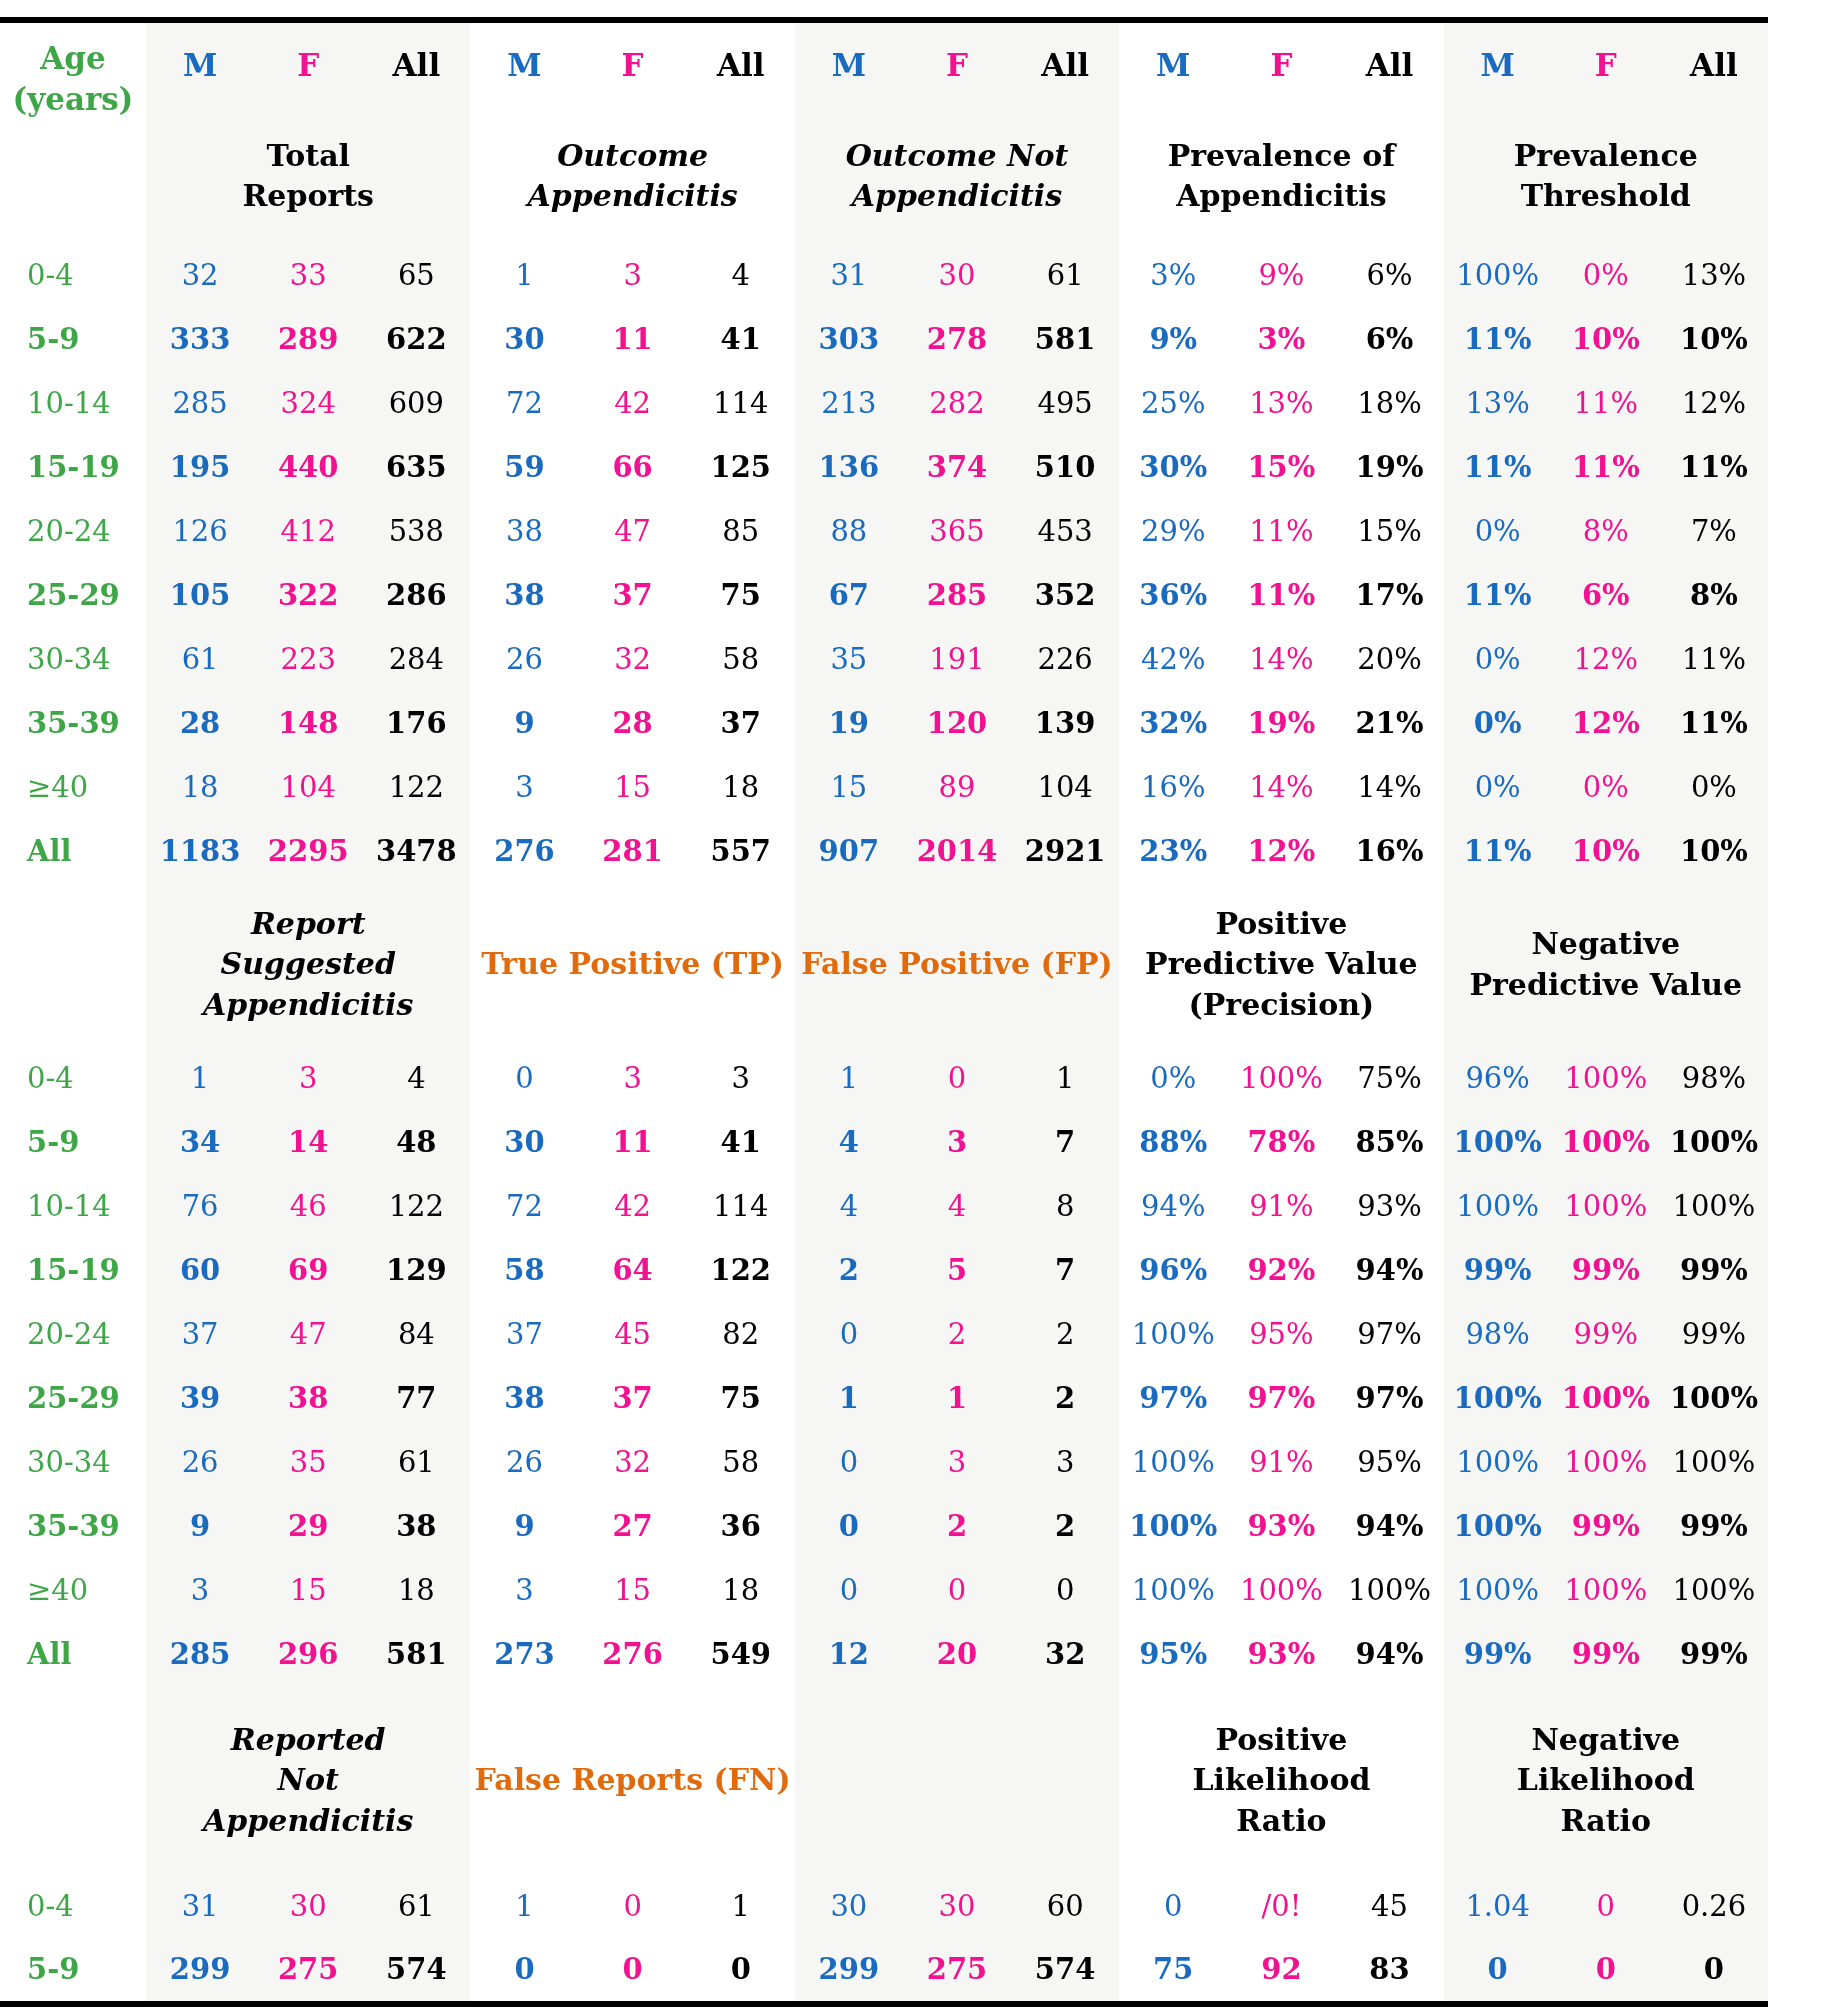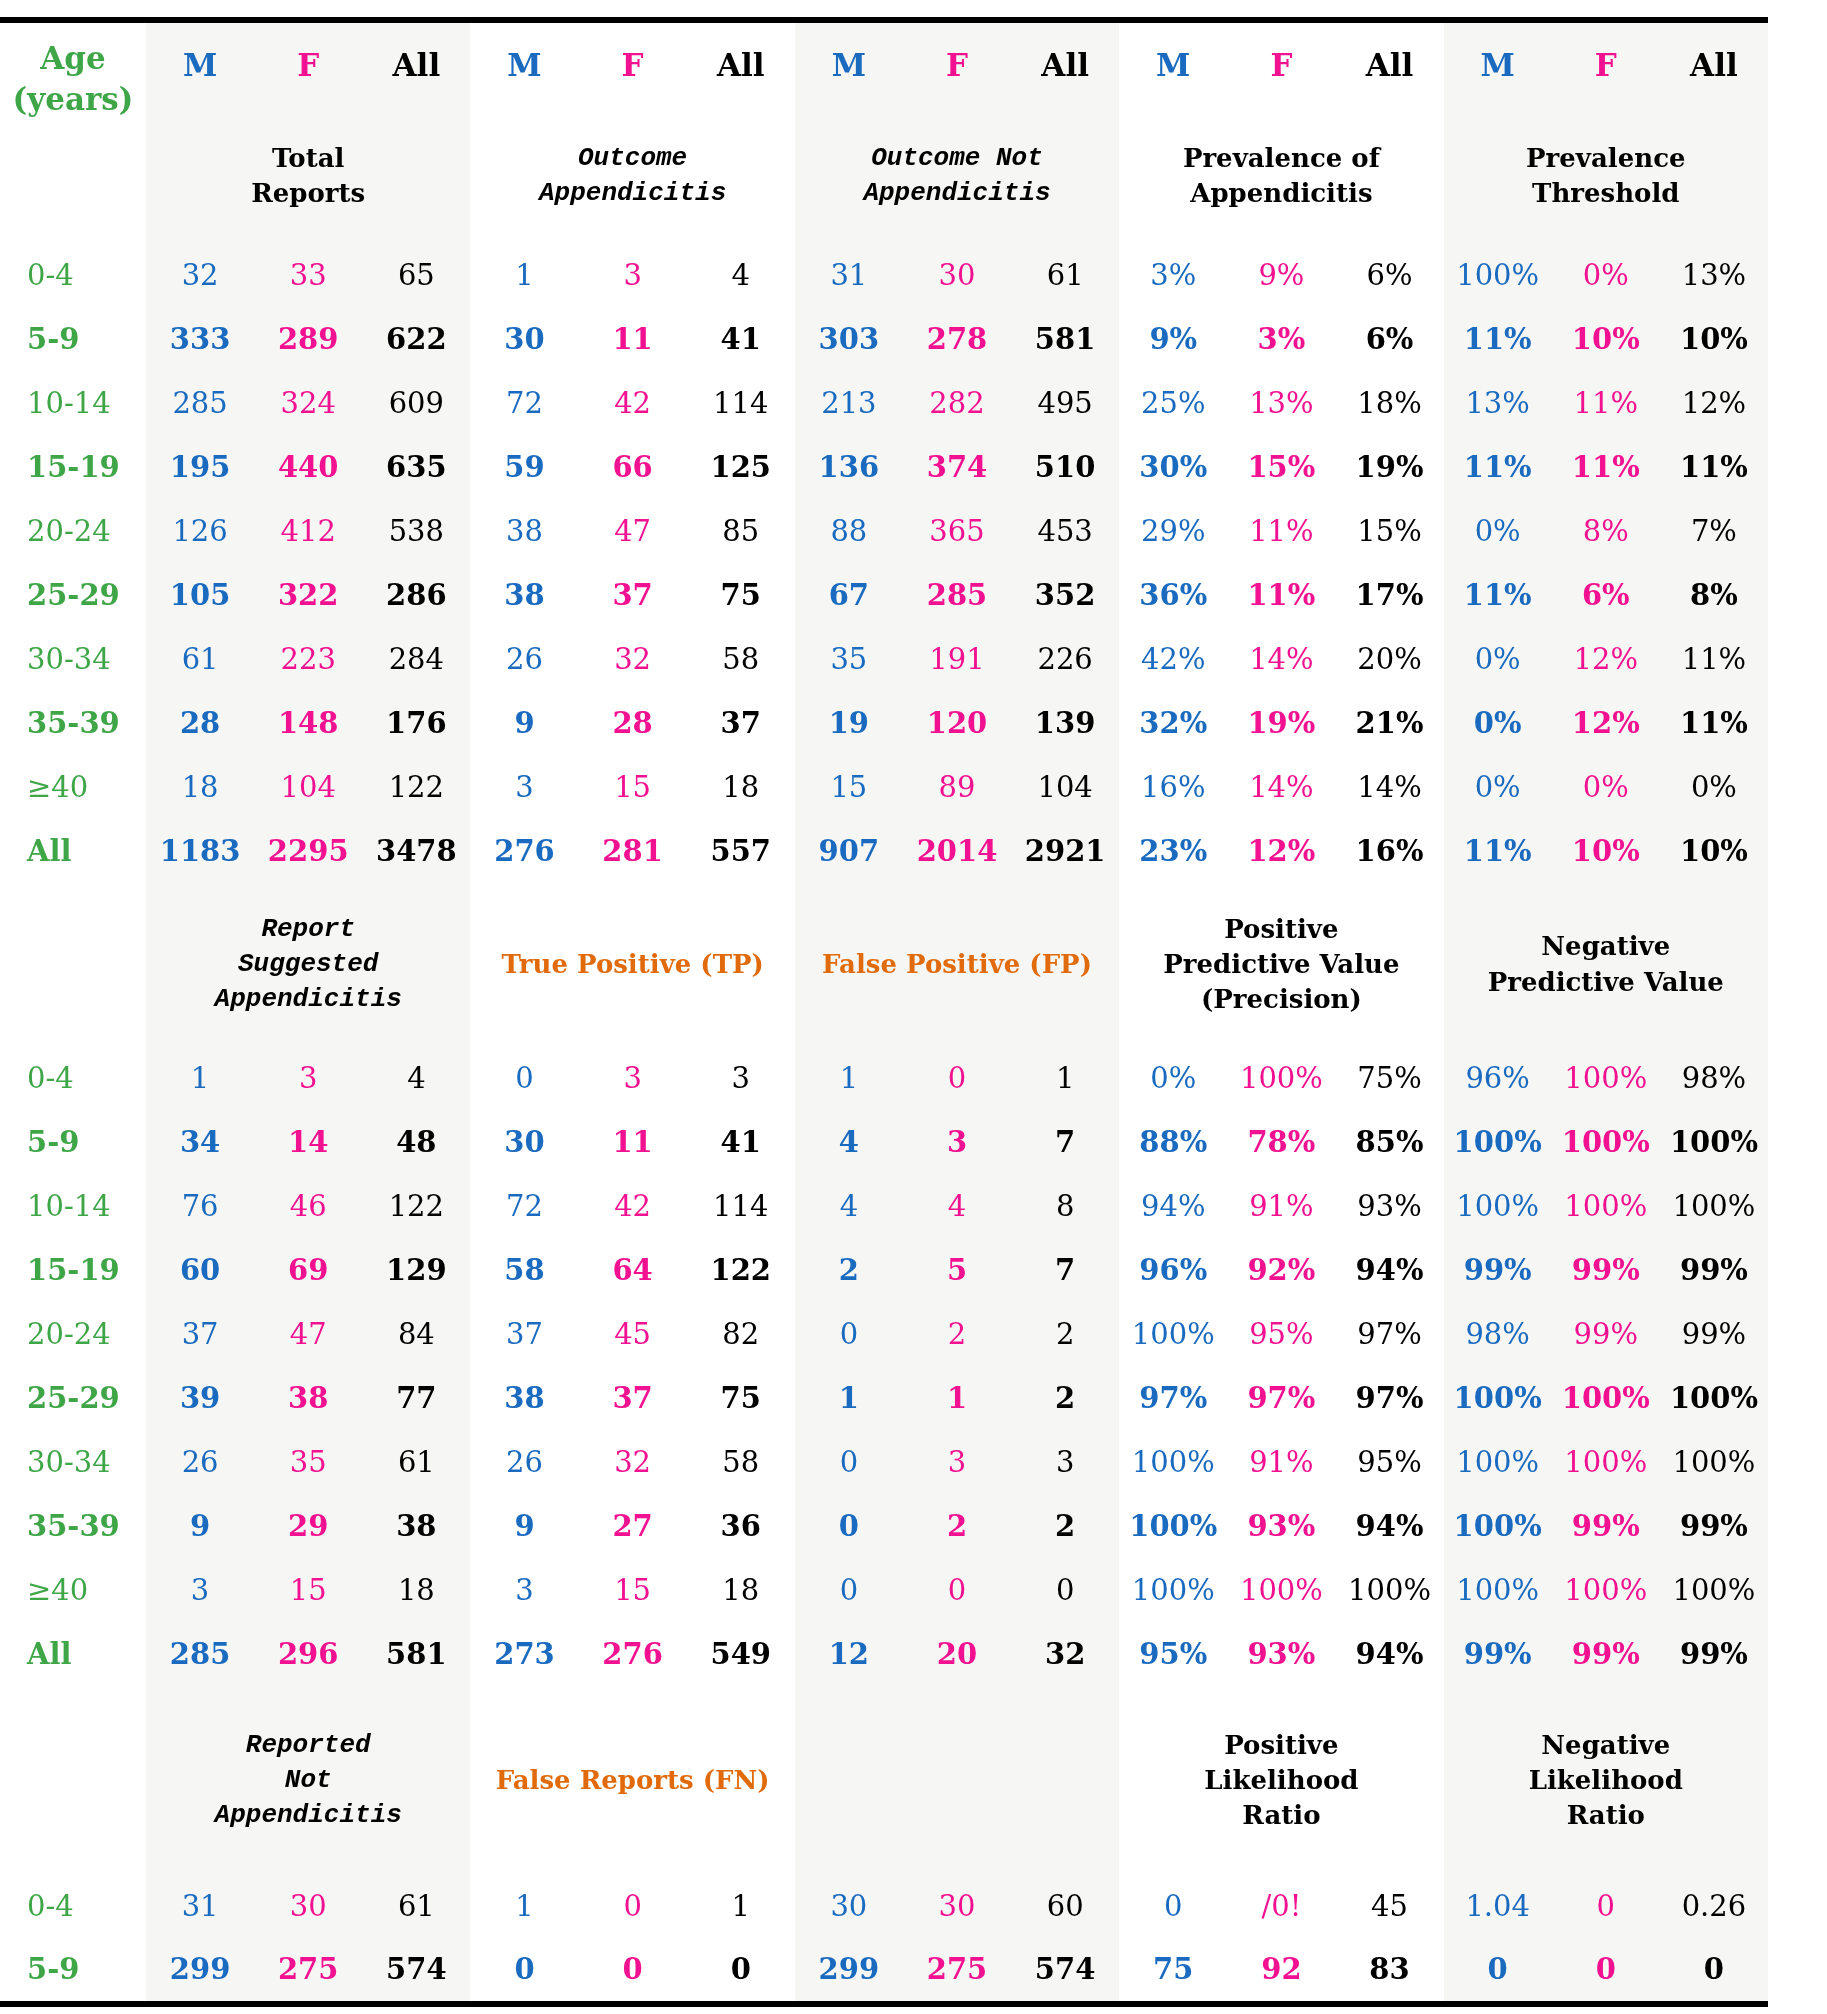--- a/index.html
+++ b/index.html
@@ -48,23 +48,23 @@
     grid-column:1;grid-row:1 / span 2;
     align-items:flex-start;justify-content:center;
     padding-top:15.3px;text-align:center;
     white-space:pre-line;
     font-weight:bold;font-size:31px;line-height:1.3;
     color:#3fa648;
   }
   .sex{font-weight:bold;font-size:31px;}
   .title{
     text-align:center;white-space:pre-line;
-    font-weight:bold;font-size:26px;line-height:1.35;
-  }
-  .t-italic{font-style:italic;font-family:Liberation Mono, monospace;}
+    font-weight:bold;font-size:30px;line-height:1.35;
+  }
+  .t-italic{font-style:italic;}
   .t-orange{color:#e16b0c;white-space:nowrap;}
   .age-cell{
     justify-content:flex-start;padding-left:27px;
     color:#3fa648;font-size:29px;
   }
   .c-m{color:#1a6bc0;}
   .c-f{color:#f21190;}
   .c-all{color:#000000;}
   .bold .cell{font-weight:700;}
 </style>

